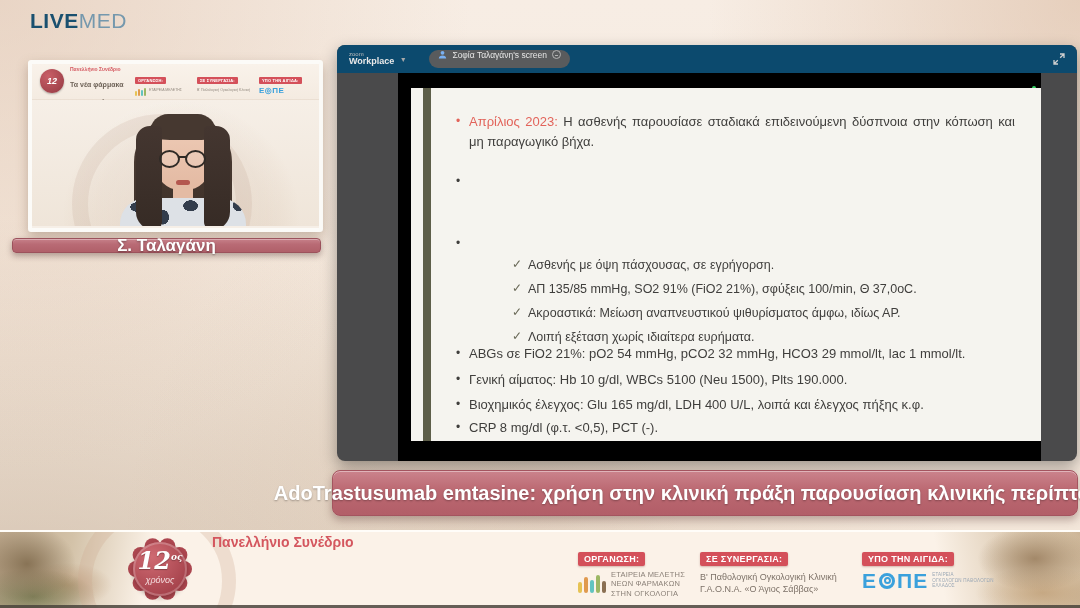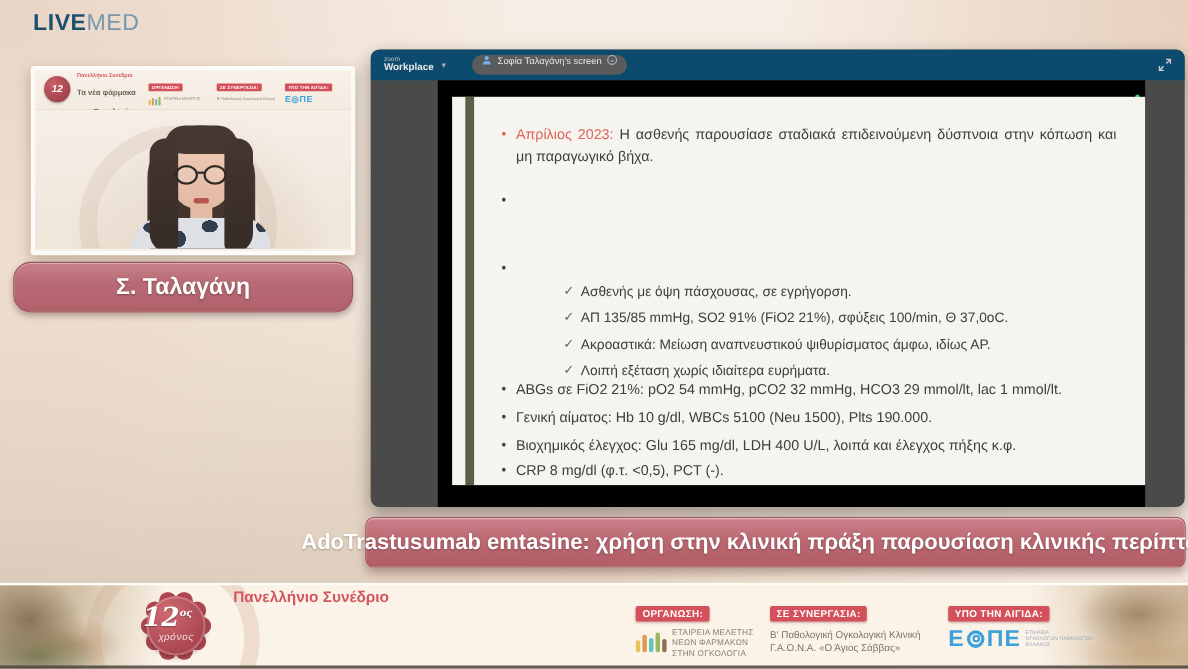--- a/index.html
+++ b/index.html
@@ -79,26 +79,26 @@
       radial-gradient(ellipse 10px 12px at 34% 64%, #333d4c 60%, transparent 62%),
       radial-gradient(ellipse 12px 9px at 56% 26%, #333d4c 60%, transparent 62%),
       radial-gradient(ellipse 11px 12px at 78% 58%, #333d4c 60%, transparent 62%),
       radial-gradient(ellipse 9px 10px at 94% 24%, #333d4c 60%, transparent 62%); }
   .p-hairfront { position:absolute; top:26px; width:26px; height:104px; background:linear-gradient(180deg,#443630,#362b25); }
   .p-hairfront.l { left:104px; border-radius:14px 4px 8px 18px; }
   .p-hairfront.r { left:172px; border-radius:4px 14px 18px 8px; }
 
   
   .name-plate {
-    position:absolute; left:12px; top:238px; width:309px; height:46px;
+    position:absolute; left:12px; top:238px; width:309px; height:15px;
     background:linear-gradient(180deg,#c7818a 0%, #b96b75 40%, #b06069 100%);
-    border:1px solid #9c525c; border-radius:16px;
+    border:1px solid #9c525c; border-radius:4px;
     box-shadow:0 3px 6px rgba(60,30,30,.35), inset 0 1px 0 rgba(255,255,255,.35);
     display:flex; align-items:center; justify-content:center;
-    color:#fff; font-size:21px; font-weight:700; text-shadow:0 1px 2px rgba(0,0,0,.35);
+    color:#fff; font-size:17px; font-weight:700; text-shadow:0 1px 2px rgba(0,0,0,.35);
   }
 
   
   .zoom-window {
     position:absolute; left:337px; top:45px; width:740px; height:416px;
     background:#4a4a4b; border-radius:8px; box-shadow:0 6px 16px rgba(0,0,0,.35); overflow:hidden;
   }
   .zoom-titlebar { position:absolute; left:0; top:0; width:100%; height:28px;
     background:#0c4a6e; display:flex; align-items:center; padding:0 12px; }
   .zoom-appname { line-height:1.05; color:#e9e9e9; }
@@ -159,26 +159,26 @@
 
   .seal { position:absolute; left:130px; top:539px; width:60px; height:60px; z-index:3; }
   .seal-scallops { position:absolute; left:50%; top:50%; width:16px; height:16px; margin:-8px; border-radius:50%;
     background:#ad4750;
     box-shadow:24px 0 0 #ad4750, 19.4px 14.1px 0 #ad4750, 7.4px 22.8px 0 #ad4750,
       -7.4px 22.8px 0 #ad4750, -19.4px 14.1px 0 #ad4750, -24px 0 0 #ad4750,
       -19.4px -14.1px 0 #ad4750, -7.4px -22.8px 0 #ad4750, 7.4px -22.8px 0 #ad4750, 19.4px -14.1px 0 #ad4750; }
   .seal-core { position:absolute; inset:3px; border-radius:50%;
     background:radial-gradient(circle at 35% 28%, #cf6a72, #a8454e 72%);
     box-shadow:inset 0 0 0 2px rgba(255,255,255,.22), 0 2px 4px rgba(60,20,20,.35); }
-  .seal-num { position:absolute; left:0; top:10px; width:100%; 
+  .seal-num { position:absolute; left:0; top:10px; width:100%; text-align:center;
     color:#fff; font-size:24px; font-weight:700; font-style:italic; line-height:1;
     font-family:"DejaVu Serif", serif; text-shadow:0 1px 1px rgba(0,0,0,.3); }
   .seal-num sup { font-size:9px; }
   .seal-year { position:absolute; left:0; top:36px; width:100%; text-align:center;
-    color:#f6dfe0; font-size:9px; font-style:italic; font-family:Liberation Mono, monospace; }
+    color:#f6dfe0; font-size:9px; font-style:italic; font-family:Liberation Sans, sans-serif; }
 
   .conf-text { position:absolute; left:212px; top:535px; line-height:1.1; z-index:3; }
   .conf-pre { font-size:14px; font-weight:700; color:#d4565e; margin-bottom:1px; }
   .t-big { font-size:23px; font-weight:700; color:#6b6055; }
   .t-sm  { font-size:12.5px; color:#a39a8e; }
   .t-acc { font-size:21px; font-weight:700; color:#d4565e; }
 
   .badge-col { position:absolute; z-index:3; }
   .badge-label { display:inline-block; font-size:9px; font-weight:700; color:#fff;
     background:#d4505a; padding:2px 6px; border-radius:2px; letter-spacing:.3px;

